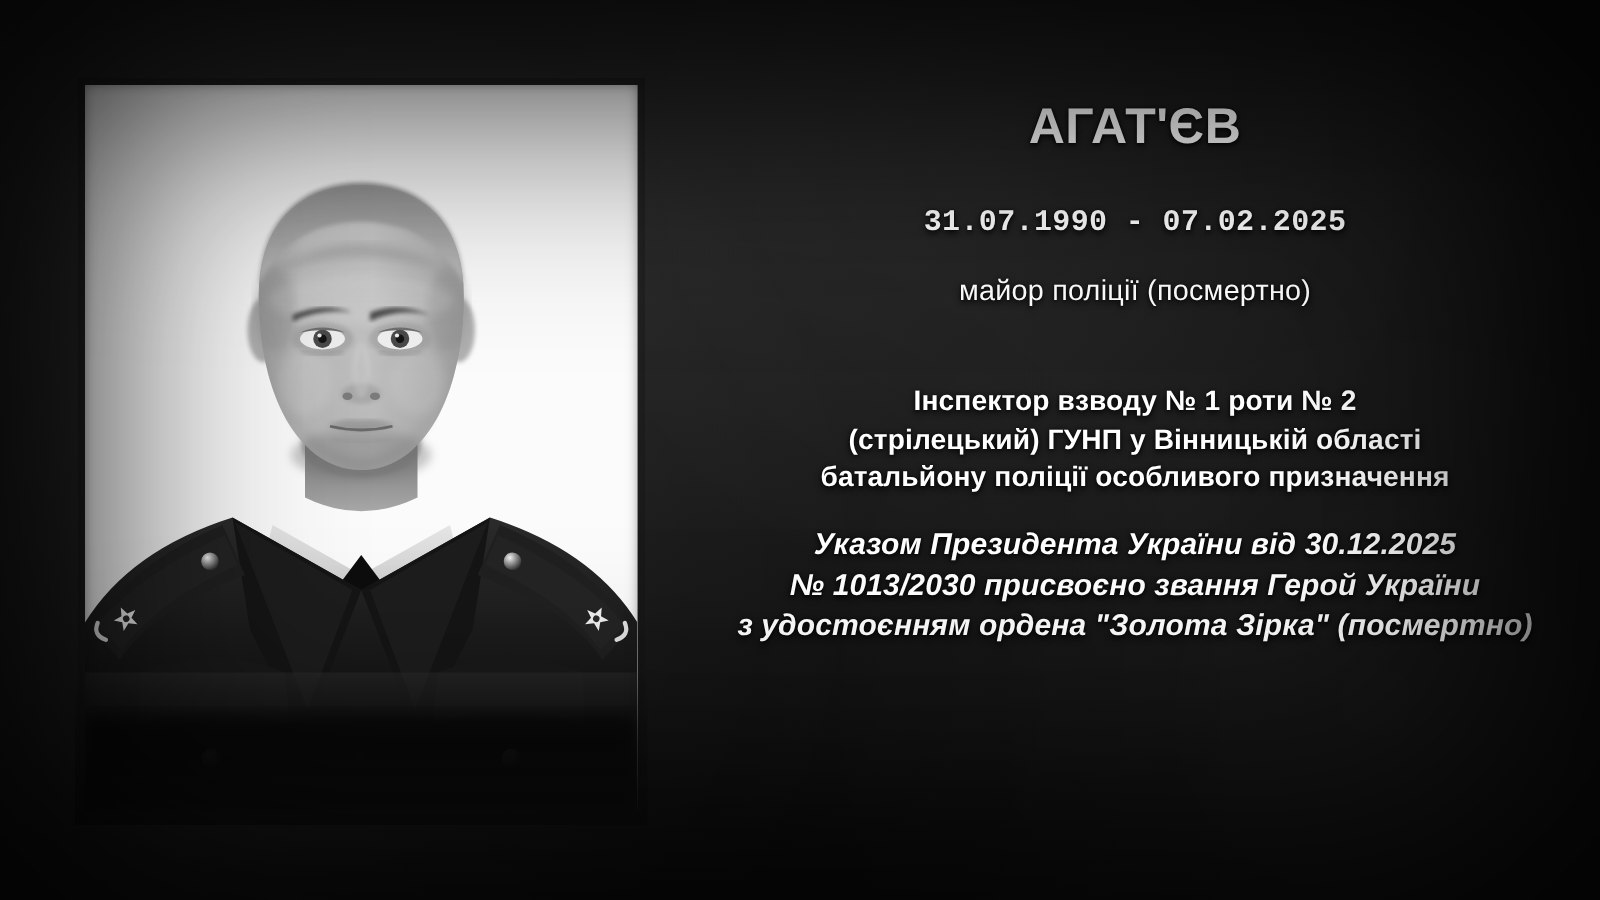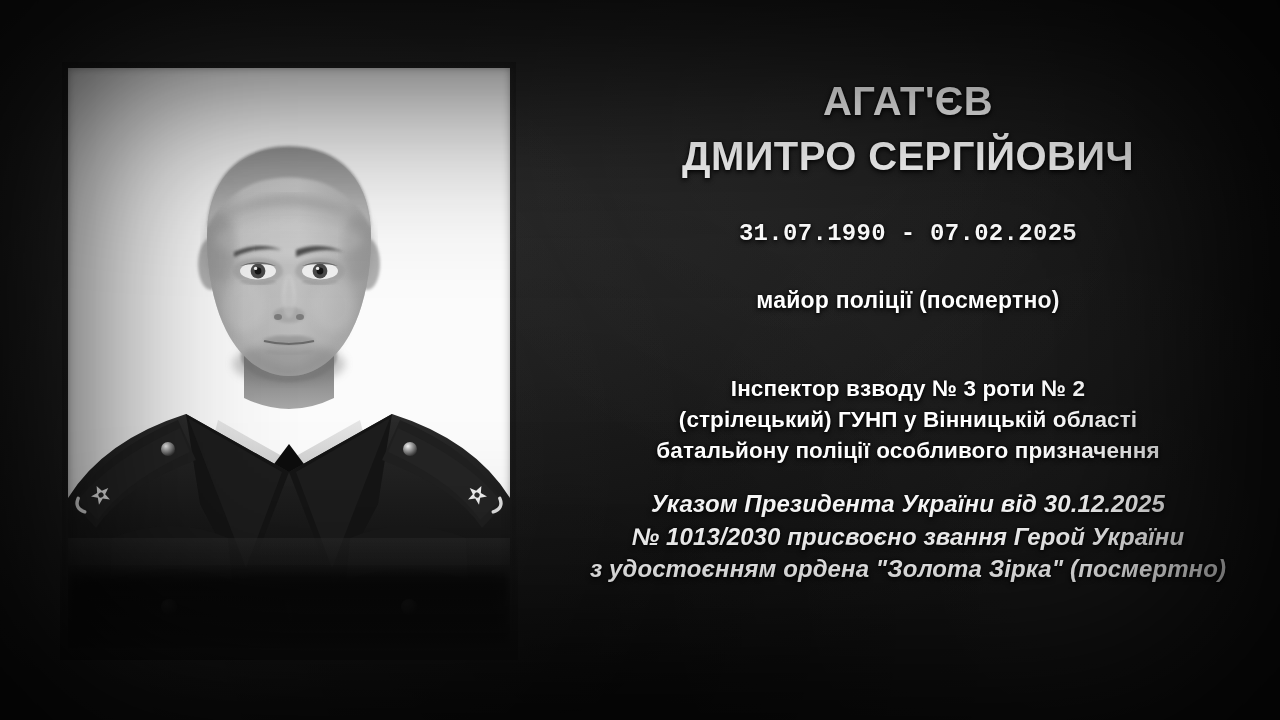--- a/index.html
+++ b/index.html
@@ -96,22 +96,22 @@
 
   #dates {
     margin-top: 36px;
     font-weight: bold;
     font-size: 24px;
     letter-spacing: 0.3px;
     font-family: Liberation Mono, monospace;
   }
 
   #rank {
-    margin-top: 40px;
-    font-weight: bold;
+    margin-top: 27px;
+    font-weight: normal;
     font-size: 23px;
     letter-spacing: 0.2px;
   }
 
   #position {
     margin-top: 60px;
     font-weight: bold;
     font-size: 22.5px;
     line-height: 1.36;
     letter-spacing: 0.1px;
@@ -301,29 +301,28 @@
       <rect x="0" y="505" width="442" height="75" fill="#050505" opacity="0.80" filter="url(#vsoft)"></rect>
     </svg>
   </div>
   <div id="photo-edge-soft"></div>
   <div id="photo-fade"></div>
 
   <div id="text-col">
 
     <div id="name-block" class="tshadow">
       <span id="surname">АГАТ'ЄВ</span>
-      <span id="givenname">ДМИТРО СЕРГІЙОВИЧ</span>
     </div>
 
     <div id="dates" class="tshadow">31.07.1990 - 07.02.2025</div>
 
     <div id="rank" class="tshadow">майор поліції (посмертно)</div>
 
     <div id="position" class="tshadow">
-      <span class="line">Інспектор взводу № 3 роти № 2</span>
+      <span class="line">Інспектор взводу № 1 роти № 2</span>
       <span class="line">(стрілецький) ГУНП у Вінницькій області</span>
       <span class="line">батальйону поліції особливого призначення</span>
     </div>
 
     <div id="decree" class="tshadow">
       <span class="line">Указом Президента України від 30.12.2025</span>
       <span class="line">№ 1013/2030 присвоєно звання Герой України</span>
       <span class="line">з удостоєнням ордена "Золота Зірка" (посмертно)</span>
     </div>
 

